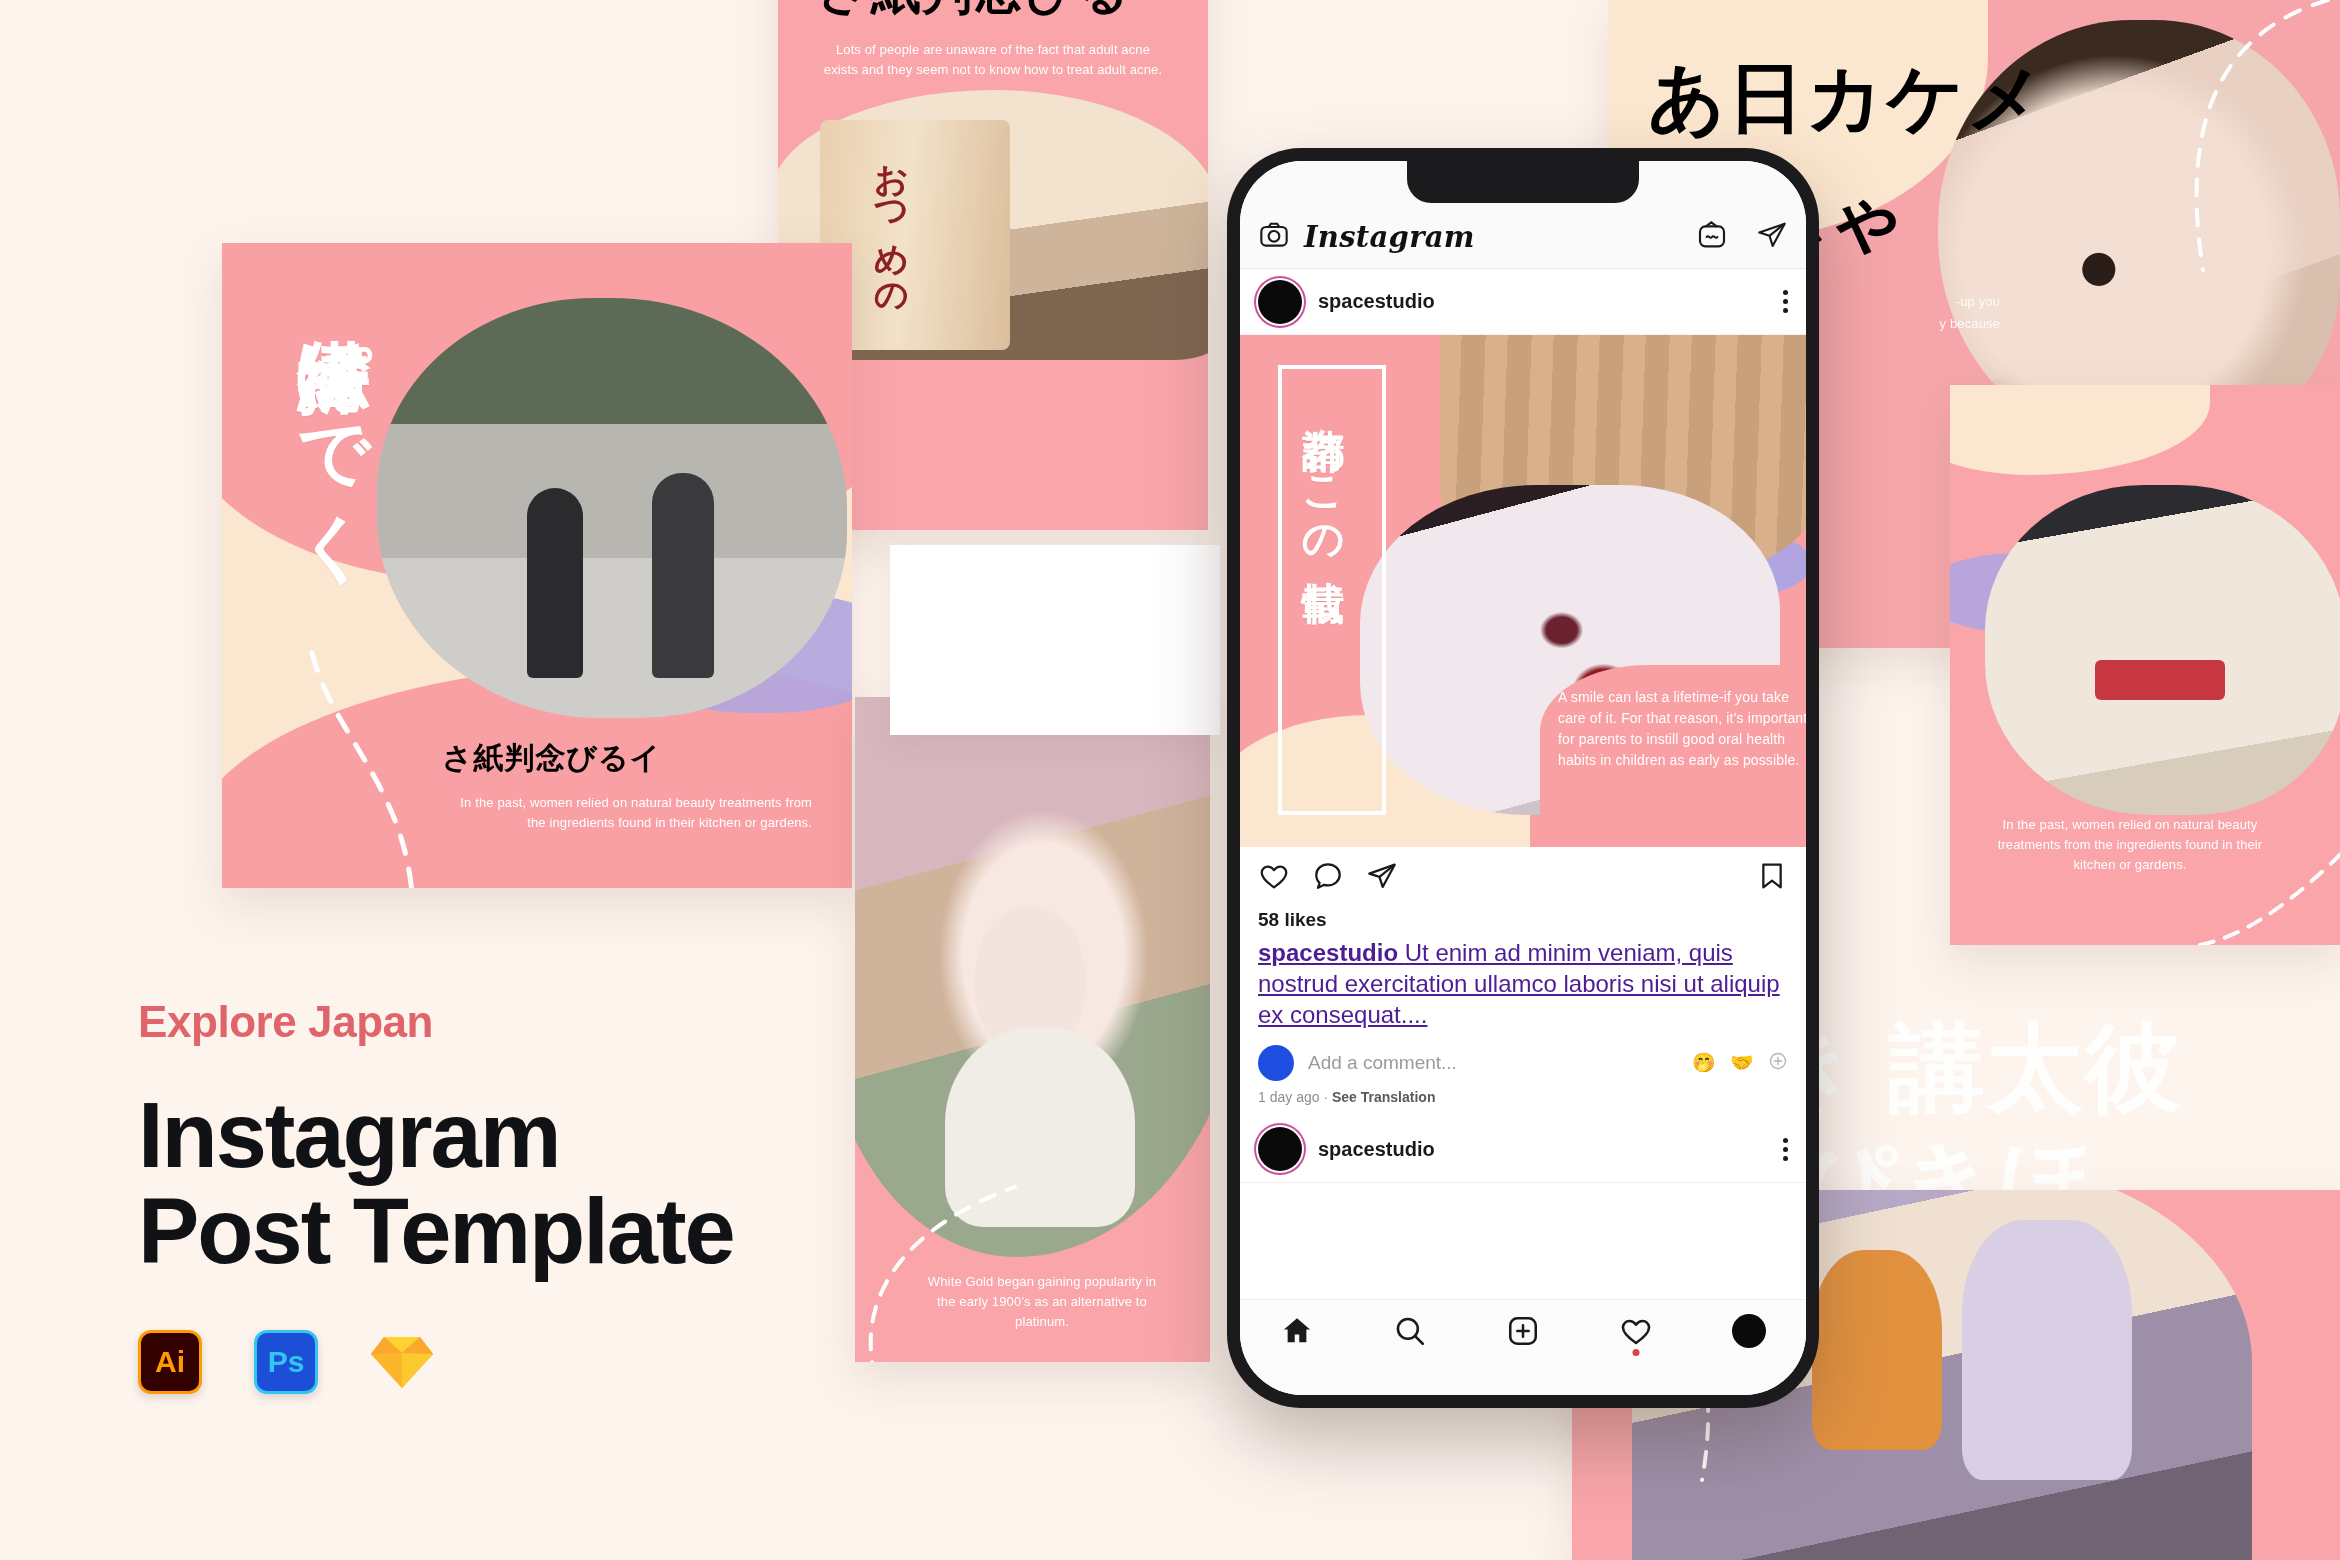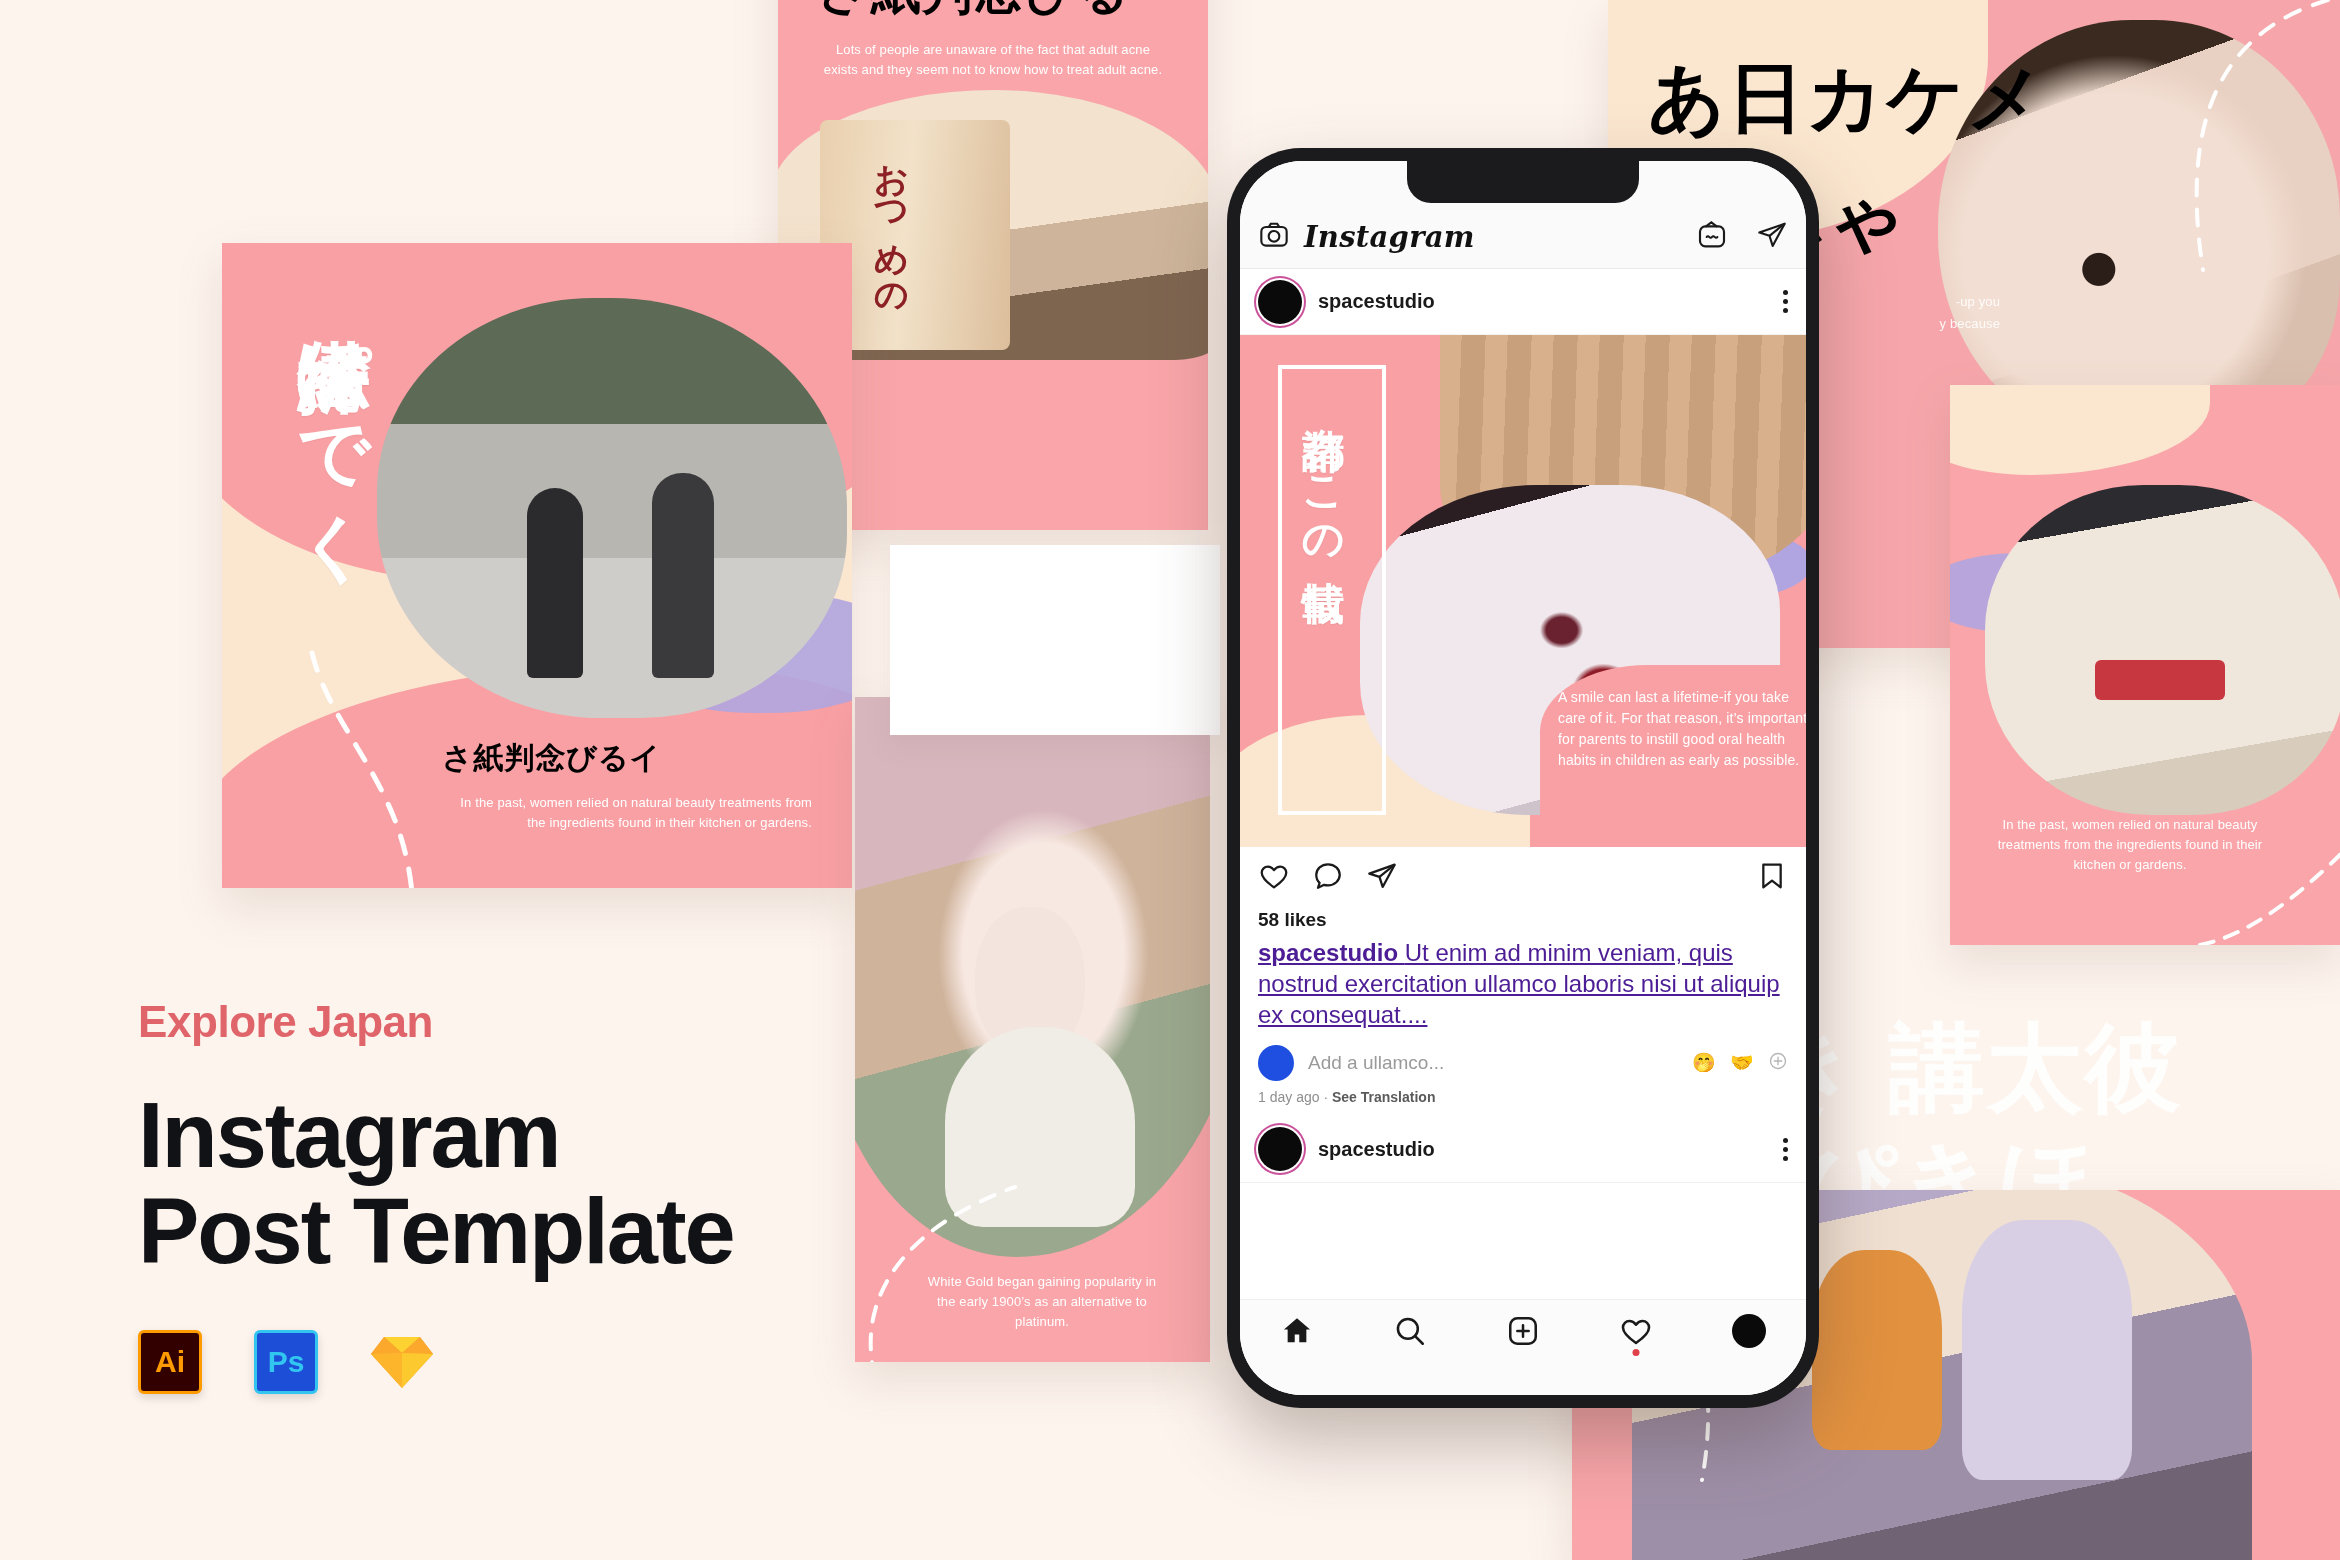--- a/index.html
+++ b/index.html
@@ -54,21 +54,21 @@
   #eyebrow {
     color: #e0656a; font-size: 44px; font-weight: 700; letter-spacing: -.01em;
     line-height: 1;
   }
   #main-title {
     margin-top: 44px;
     color: #111215; font-size: 92px; font-weight: 700;
     line-height: 1.04; letter-spacing: -.022em;
   }
   #badges { position: absolute; left: 138px; top: 1330px; display: flex; align-items: center; gap: 52px; }
-  .badge { width: 64px; height: 64px; border-radius: 6px; position: relative;
+  .badge { width: 64px; height: 64px; border-radius: 13px; position: relative;
            display: flex; align-items: center; justify-content: center;
            font-weight: 700; font-size: 30px; line-height: 1;
            box-shadow: 0 4px 10px rgba(0,0,0,.14); }
   .badge.ai { background: #330000; border: 3px solid #ff9a00; color: #ff9a00; }
   .badge.ps { background: #1d4ed8; border: 3px solid #31c5f0; color: #31c5f0; }
   .badge.sk { background: transparent; box-shadow: none; }
 
   
   #phone {
     position: absolute; left: 1227px; top: 148px;
@@ -355,21 +355,21 @@
 
       <div id="likes">58 likes</div>
 
       <div id="caption">
         <b>spacestudio</b>
         <span>Ut enim ad minim veniam, quis nostrud exercitation ullamco laboris nisi ut aliquip ex consequat....</span>
       </div>
 
       <div id="comment-row">
         <span id="comment-avatar"></span>
-        <span id="comment-input">Add a ullamco...</span>
+        <span id="comment-input">Add a comment...</span>
         <span class="emoji">🤭</span>
         <span class="emoji">🤝</span>
         <span>
           <svg width="20" height="20" viewBox="0 0 24 24" fill="none" stroke="#b5b5b5" stroke-width="1.6">
             <circle cx="12" cy="12" r="9"></circle>
               <path d="M12 7.5v9M7.5 12h9" stroke-linecap="round"></path>
           </svg>
         </span>
       </div>
 

